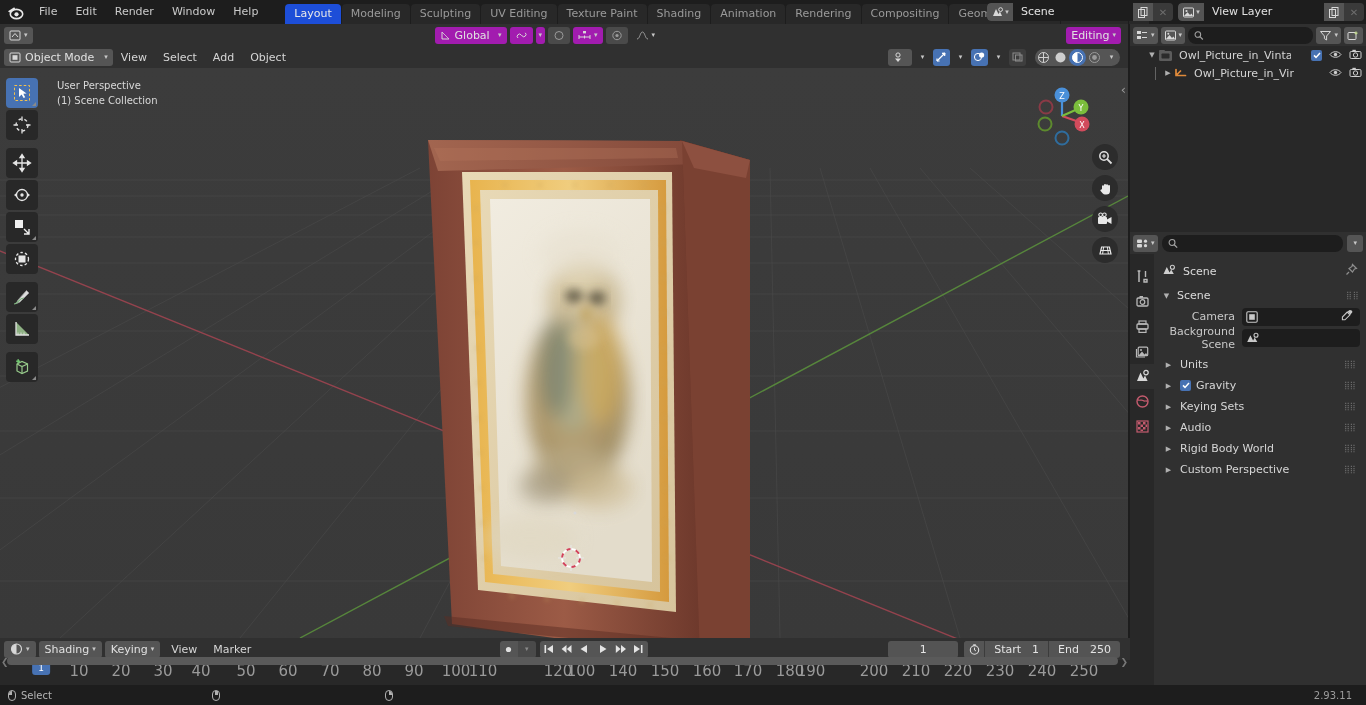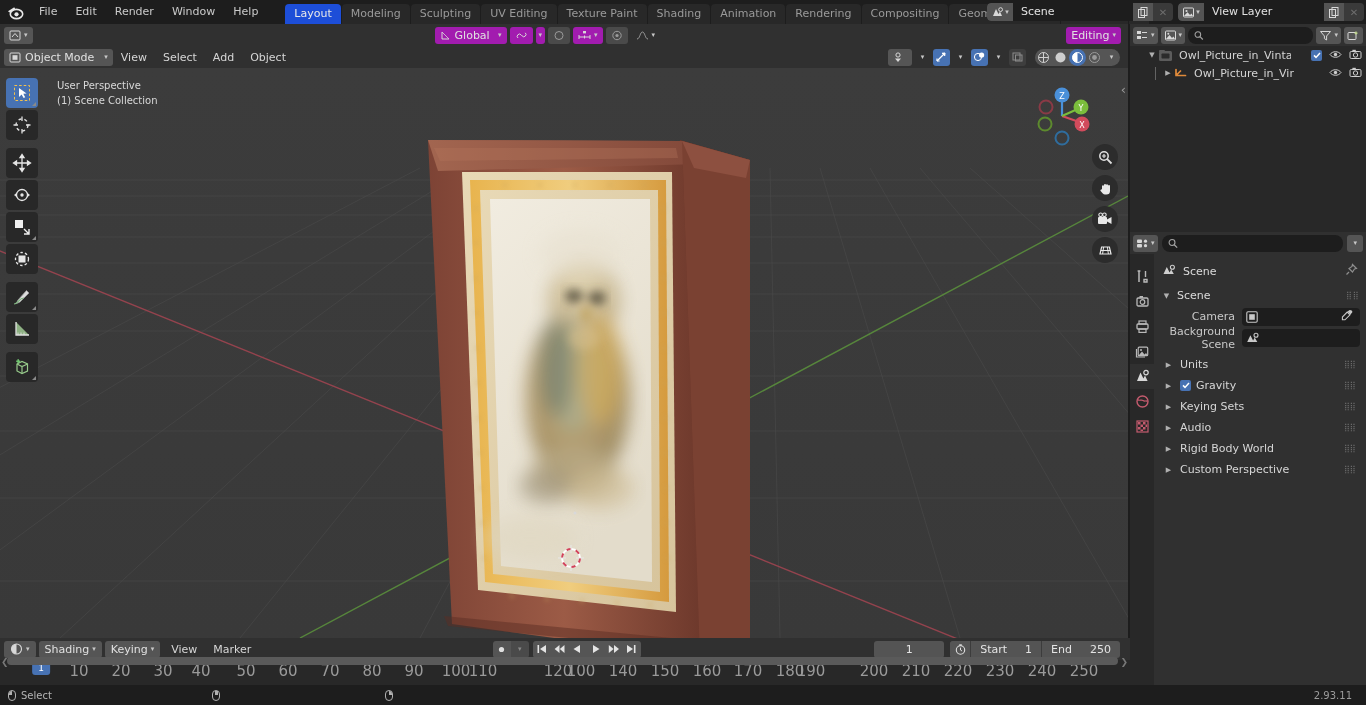--- a/index.html
+++ b/index.html
@@ -174,21 +174,21 @@
   .timeline { position: absolute; left: 0; top: 638px; width: 1130px; height: 47px; background: #282828; }
   .tl-header { height: 22px; background: #303030; display: flex; align-items: center; padding: 0 4px; }
   .tl-btn { height: 17px; display: flex; align-items: center; gap: 3px; padding: 0 6px; background: #555; border-radius: 3px; color: #e0e0e0; font-size: 11px; margin-right: 3px; }
   .tl-txt { padding: 0 8px; color: #d6d6d6; font-size: 11px; }
   .tl-transport { display: flex; align-items: center; }
   .tp { width: 18px; height: 17px; background: #555; display: flex; align-items: center; justify-content: center; }
   .tp:first-child { border-radius: 3px 0 0 3px; }
   .tp:last-child { border-radius: 0 3px 3px 0; }
   .frm-field { height: 17px; background: #545454; border-radius: 3px; display: flex; align-items: center; justify-content: center; width: 70px; font-size: 11px; color: #e6e6e6; }
   .se-group { display: flex; align-items: center; background: #545454; border-radius: 3px; height: 17px; overflow: hidden; }
-  .se-cell { display: flex; align-items: center; gap: 18px; padding: 0 9px; height: 17px; font-size: 11px; color: #e4e4e4; }
+  .se-cell { display: flex; align-items: center; gap: 11px; padding: 0 9px; height: 17px; font-size: 11px; color: #e4e4e4; }
   .se-div { width: 1px; height: 17px; background: #3c3c3c; }
   .tl-ruler { position: relative; height: 17px; background: #282828; }
   .tick { position: absolute; top: 2px; font-size: 15px; color: #9a9a9a; transform: translateX(-50%); }
   .playhead { position: absolute; top: 1px; height: 14px; background: #4772b3; border-radius: 3px; color: #fff; font-size: 9px; display: flex; align-items: center; justify-content: center; padding: 0 6px; transform: translateX(-50%); }
   .scrollbar { position: absolute; left: 7px; right: 12px; top: 19px; height: 8px; background: #5a5a5a; border-radius: 4px; }
   .sc-arrow { position: absolute; top: 19px; color: #777; font-size: 9px; }
 
   
   .statusbar { position: absolute; left: 0; top: 685px; width: 1366px; height: 20px; background: #1d1d1d; display: flex; align-items: center; padding: 0 8px; }
   .sb-item { display: flex; align-items: center; gap: 5px; margin-right: 40px; font-size: 10px; color: #b4b4b4; }

